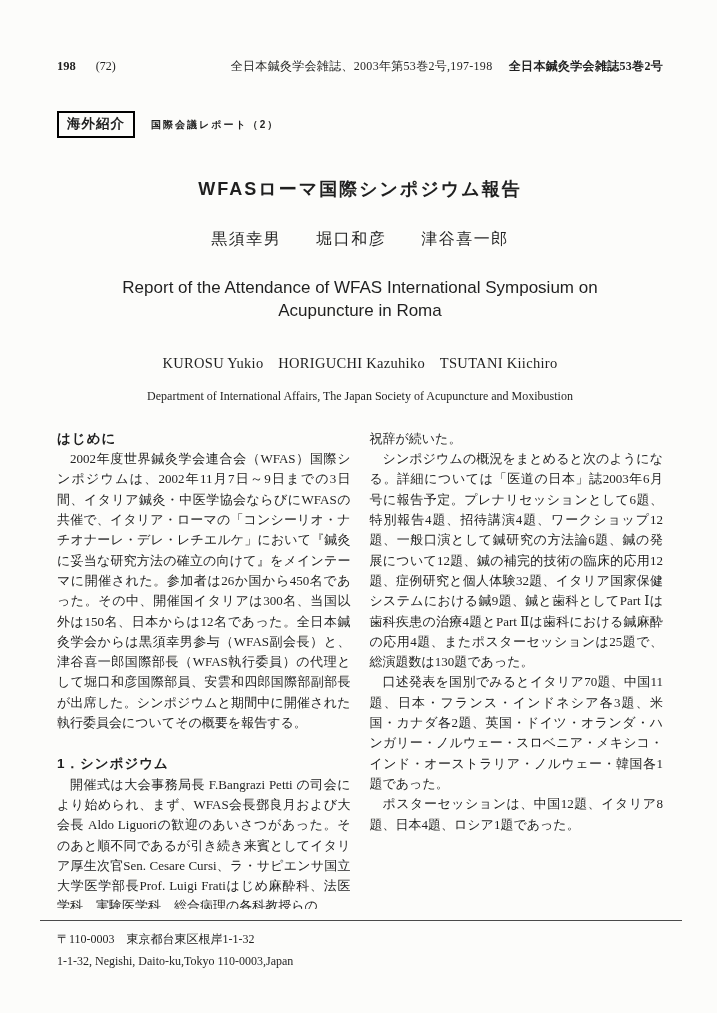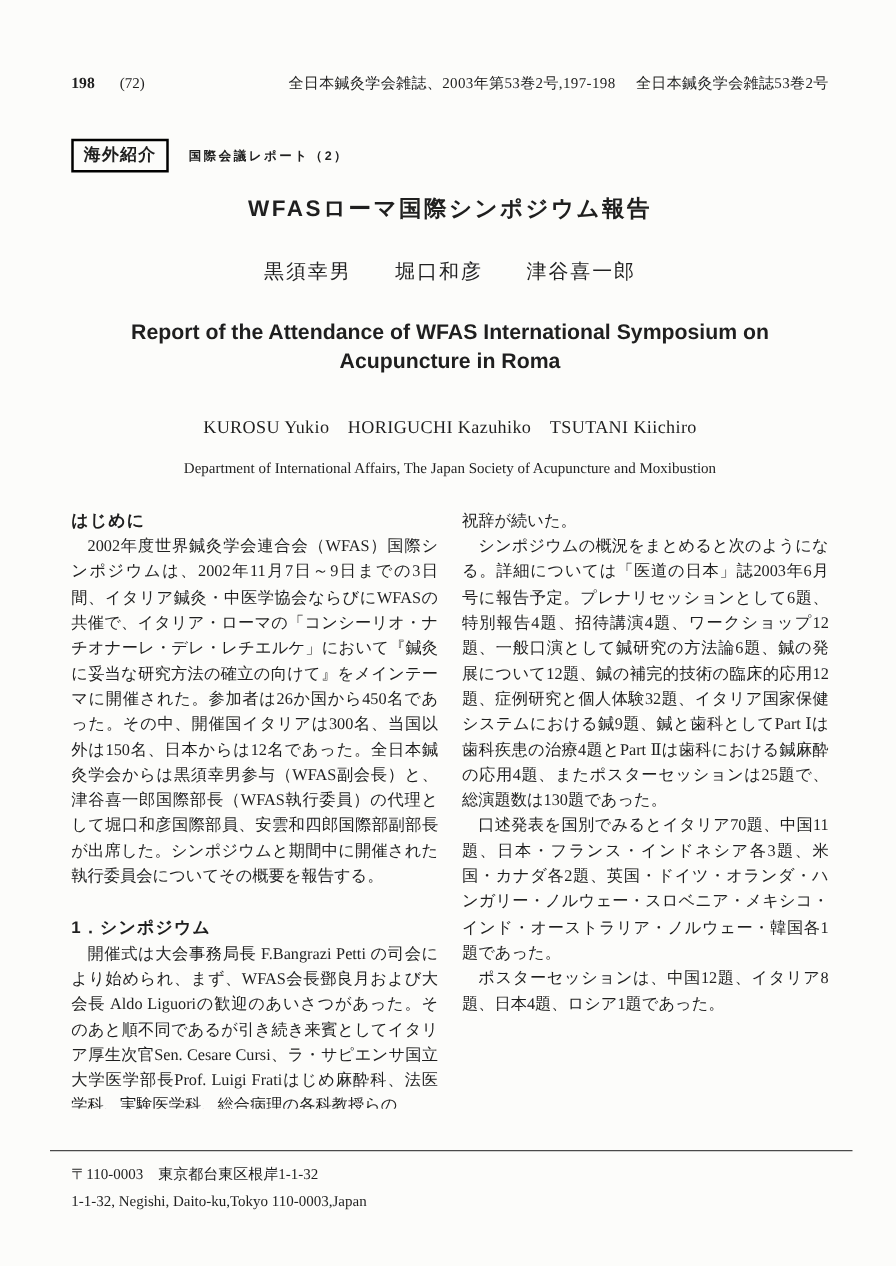--- a/index.html
+++ b/index.html
@@ -11,47 +11,47 @@
     position:relative;
     overflow:hidden;
   }
   .page { padding:58px 54px 0 57px; }
 
   
   .journal-header { display:flex; align-items:baseline; font-size:12px; white-space:nowrap; }
   .page-number { font-weight:bold; font-size:12.5px; }
   .issue-number { margin-left:20px; }
   .journal-citation { margin-left:115px; letter-spacing:.3px; }
-  .journal-short { margin-left:auto; letter-spacing:.3px; }
+  .journal-short { margin-left:auto; letter-spacing:.3px;font-weight:bold; }
 
   
   .badge-row { margin-top:36px; display:flex; align-items:center; }
   .badge {
     border:2px solid #000000; padding:2px 8px 3px;
     font-family:"Liberation Sans","DejaVu Sans",sans-serif;
     font-weight:bold; font-size:13.5px; letter-spacing:1px;
   }
   .series-label {
     margin-left:16px;
     font-family:"Liberation Sans","DejaVu Sans",sans-serif;
     font-weight:bold; font-size:10px; letter-spacing:2px;
   }
 
   .title-ja {
-    margin-top:17px; text-align:center;
+    margin-top:39px; text-align:center;
     font-family:"Liberation Sans","DejaVu Sans",sans-serif;
     font-weight:bold; font-size:18px; letter-spacing:2px;
   }
   .authors-ja { margin-top:28px; text-align:center; font-size:16px; letter-spacing:1.5px; }
   .affil-ja { margin-top:6px; text-align:center; font-size:12.5px; letter-spacing:.5px; }
 
   .title-en {
     margin:27px auto 0; width:566px; text-align:center;
     font-family:"Liberation Sans","DejaVu Sans",sans-serif;
-    font-weight:bold; font-size:17px; line-height:1.35;
+    font-weight:normal; font-size:17px; line-height:1.35;
   }
   .authors-en { margin-top:31px; text-align:center; font-size:14.5px; letter-spacing:.3px; }
   .affil-en { margin-top:16px; text-align:center; font-size:12px; }
 
   
   .columns { display:flex; gap:19px; margin-top:25px; height:480px; overflow:hidden; }
   .col { flex:1; font-size:13px; line-height:20.3px; text-align:justify; }
   .sec-heading {
     font-family:"Liberation Sans","DejaVu Sans",sans-serif;
     font-weight:bold; font-size:13.5px; letter-spacing:1px;

